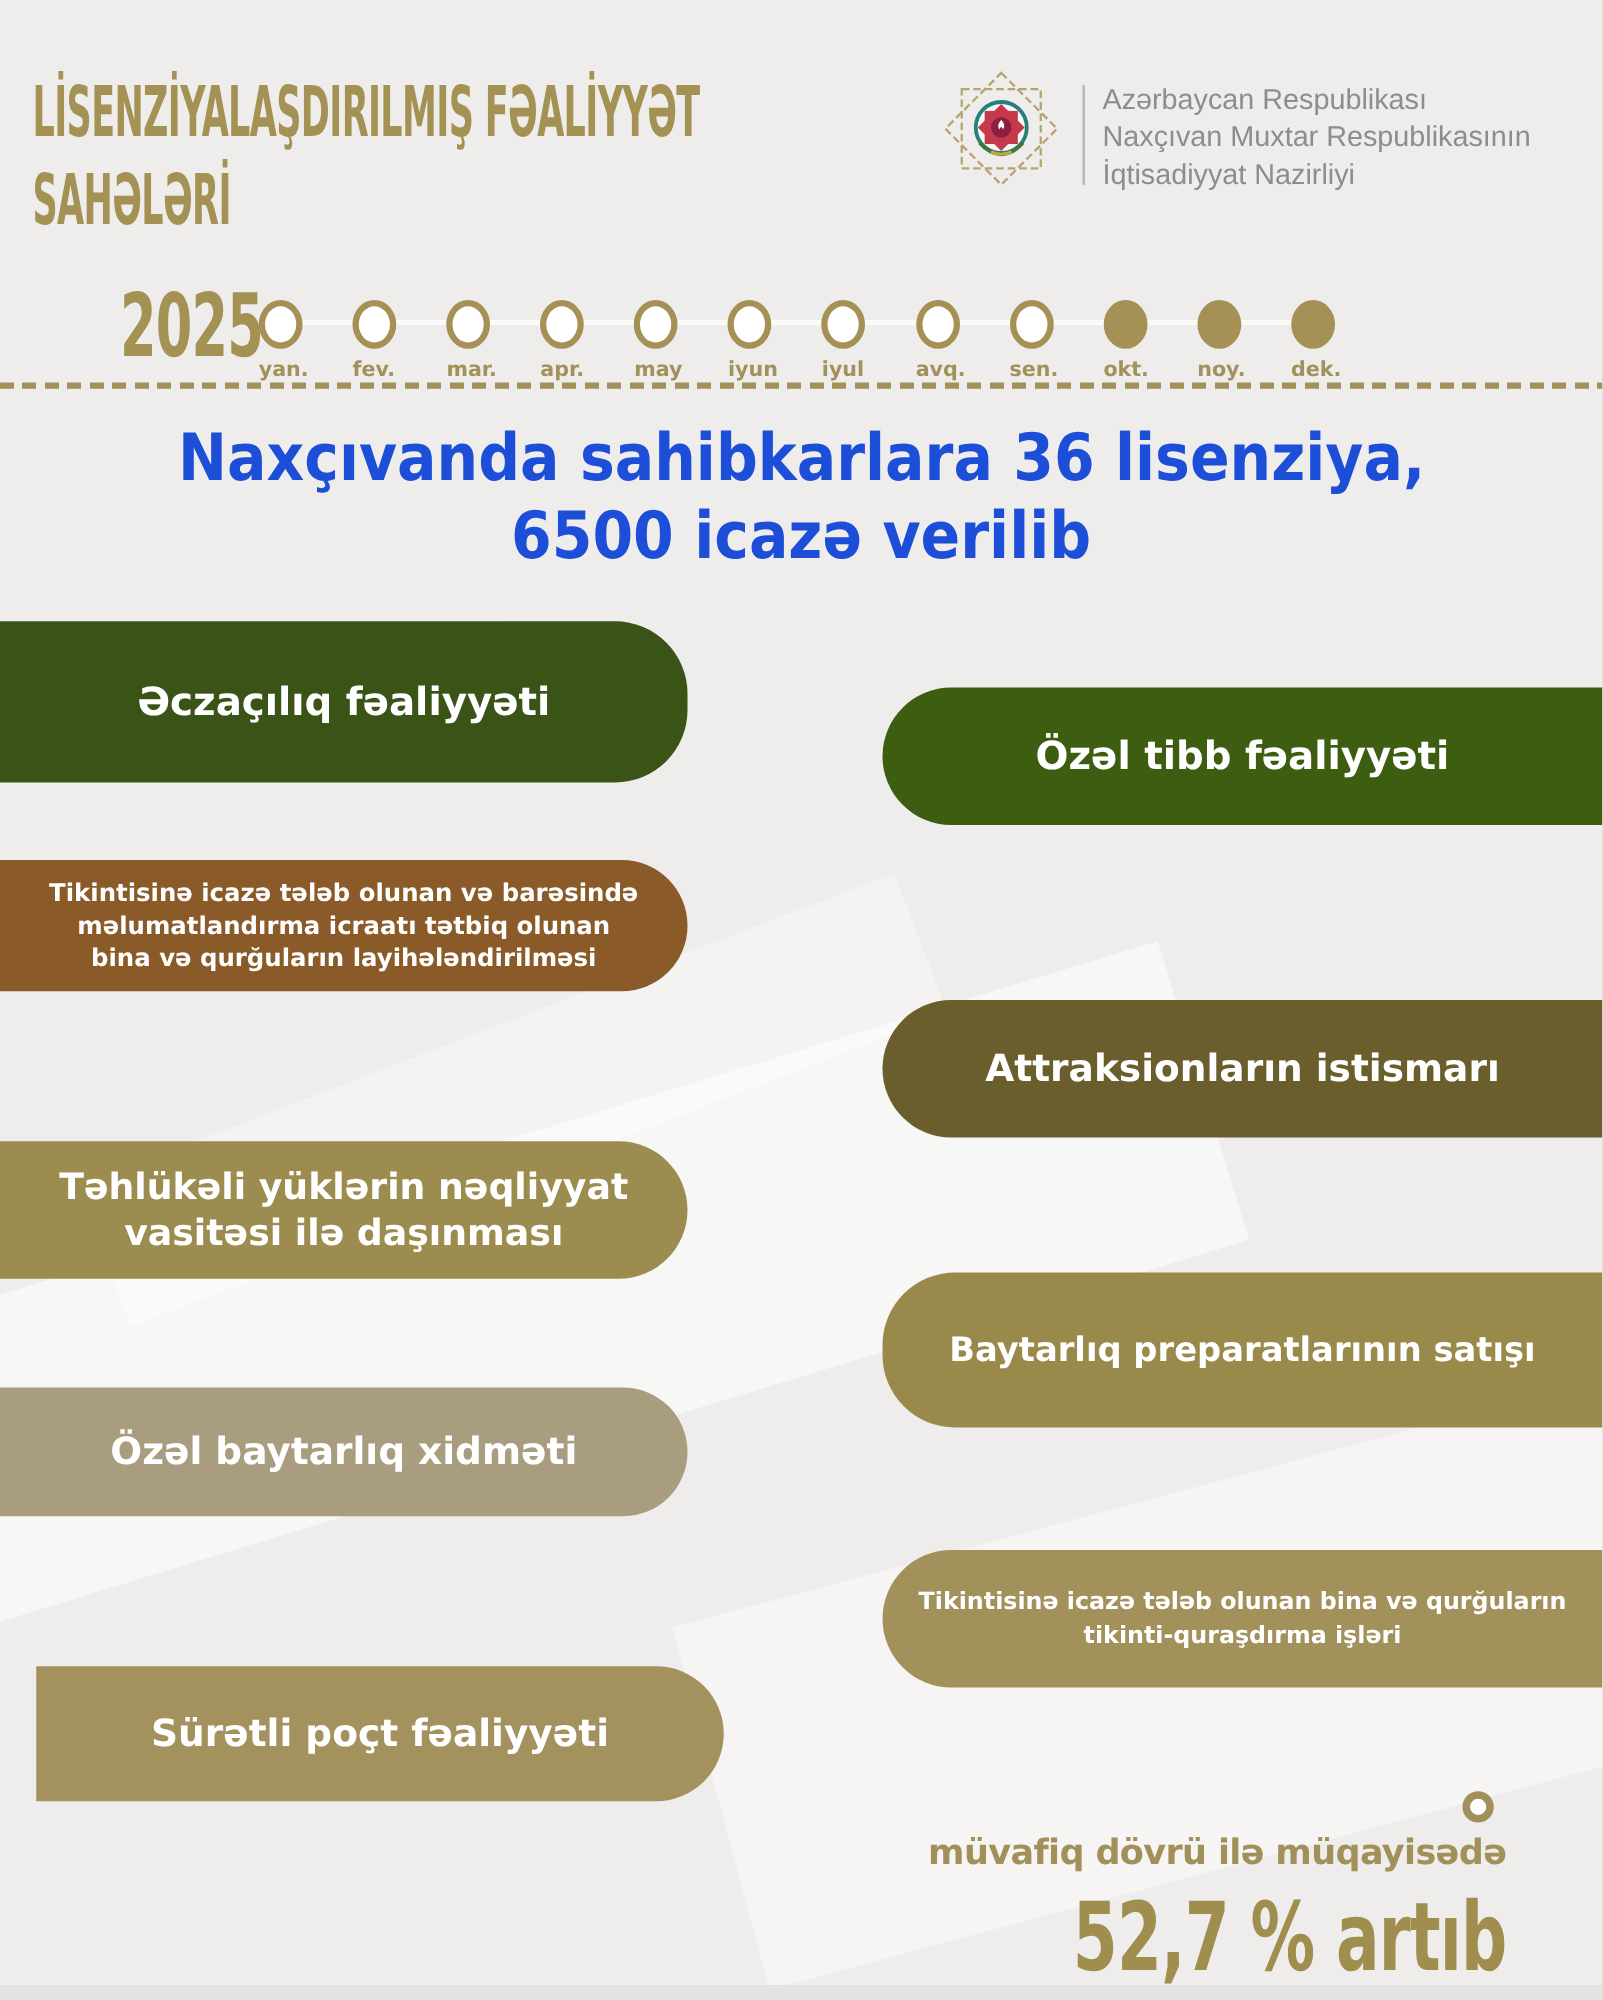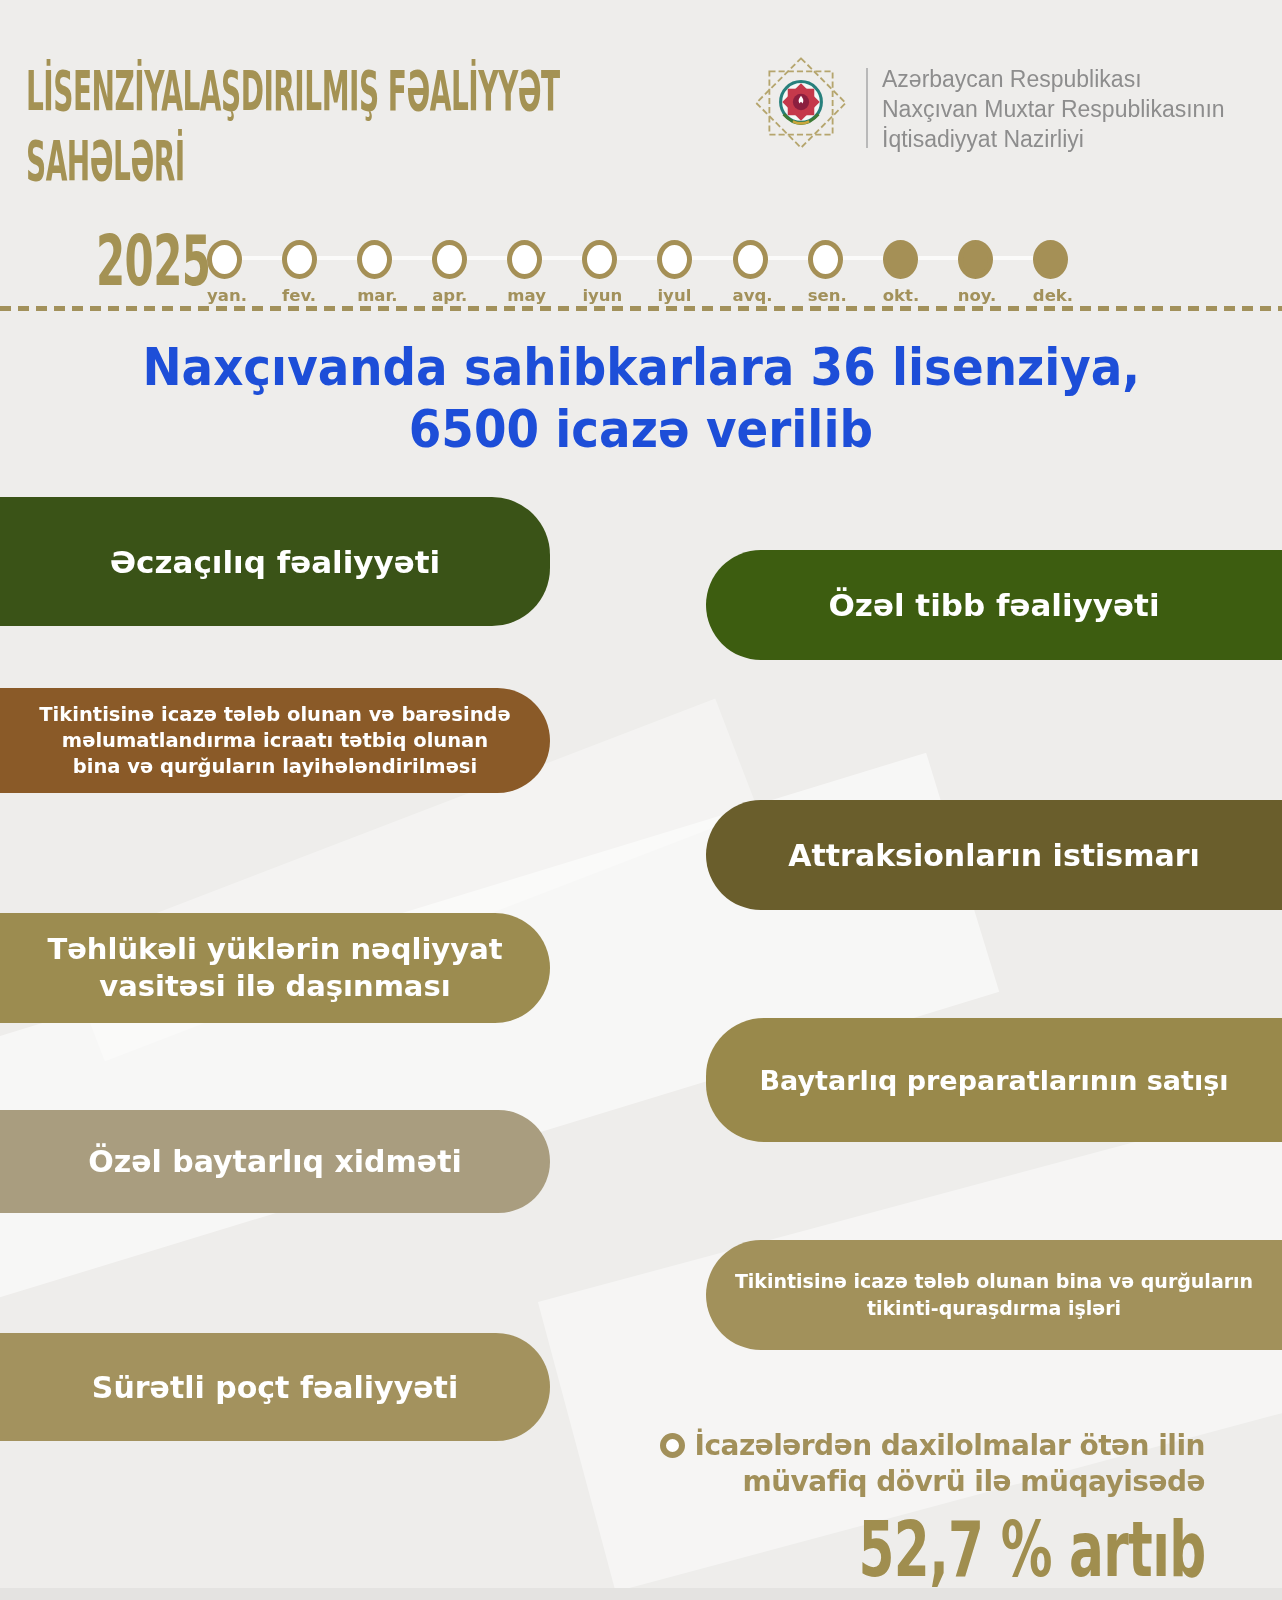--- a/index.html
+++ b/index.html
@@ -54,21 +54,21 @@
   .pill.right { left:706px; width:576px; border-radius:58px 0 0 58px; }
   .pill .pill-text { width:100%; padding:0 28px; box-sizing:border-box; }
   #p0 { top:497px;  height:129px; font-size:31px; }
   #p1 { top:550px;  height:110px; font-size:31px; }
   #p2 { top:688px;  height:105px; font-size:19.5px; line-height:26px; }
   #p3 { top:800px;  height:110px; font-size:30px; }
   #p4 { top:913px;  height:110px; font-size:29px; line-height:37px; }
   #p5 { top:1018px; height:124px; font-size:27px; }
   #p6 { top:1110px; height:103px; font-size:30px; }
   #p7 { top:1240px; height:110px; font-size:19px; line-height:27px; }
-  #p8 { top:1333px; height:108px; font-size:30px; }
+  #p8 { top:1333px; height:108px; font-size:30px;margin-left:29px; }
 
   
   .footer { position:absolute; right:77px; top:1428px; z-index:2; text-align:right;
     color:#a2905a; font-weight:bold; }
   .footer .note { font-size:28px; line-height:36px; letter-spacing:-0.5px; }
   .bullet { display:inline-block; width:13px; height:13px; border:6px solid #a2905a; border-radius:50%;
     background:#fff; margin-right:10px; vertical-align:-3px; }
   .stat { margin-top:10px; color:#a08e4f; font-weight:800; font-size:76px; line-height:80px;
     letter-spacing:-1px; transform:scaleX(.68); transform-origin:right top; white-space:nowrap; }
 </style>
@@ -215,19 +215,19 @@
       </div>
     </div>
   <div id="p8" class="pill left" style="background: rgb(163, 146, 94);">
       <div class="pill-text">
         <div>Sürətli poçt fəaliyyəti</div>
       </div>
     </div>
 
   <div class="footer">
     <div class="note">
-      <span class="bullet"></span><span>İcazələrdən daxilolmalar ötən ilin</span><br>
+      <span class="bullet"></span><br>
       <span>müvafiq dövrü ilə müqayisədə</span>
     </div>
     <div class="stat">52,7 % artıb</div>
   </div>
 
 </div>
 
 </body></html>

